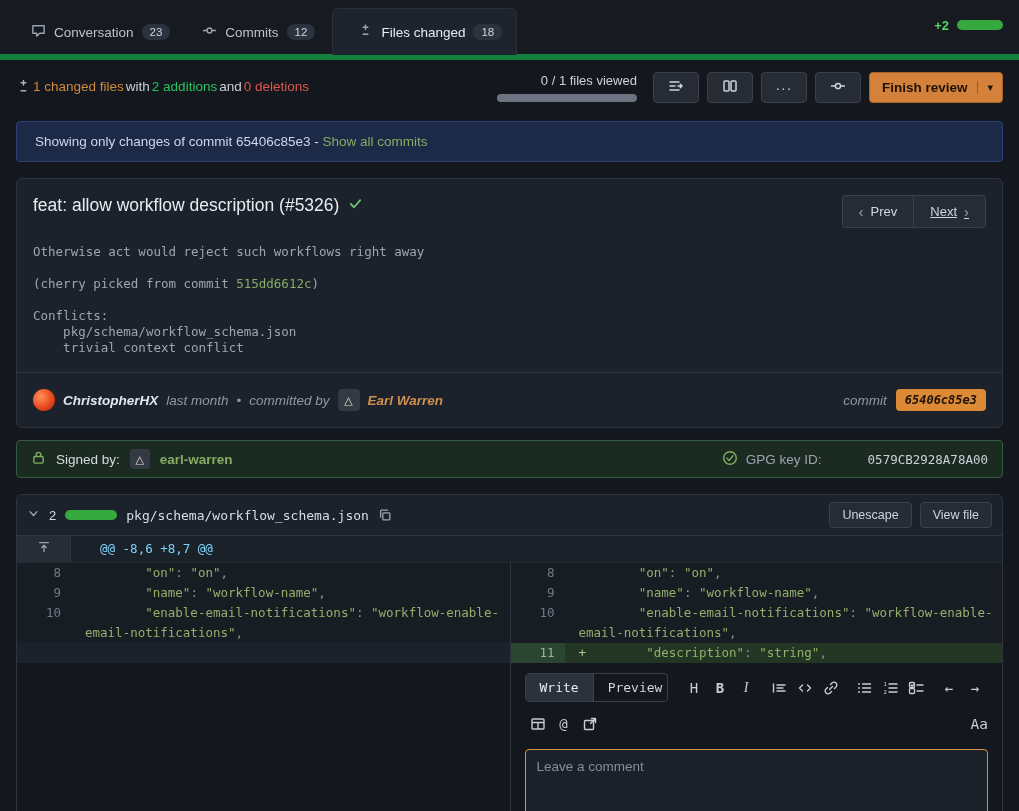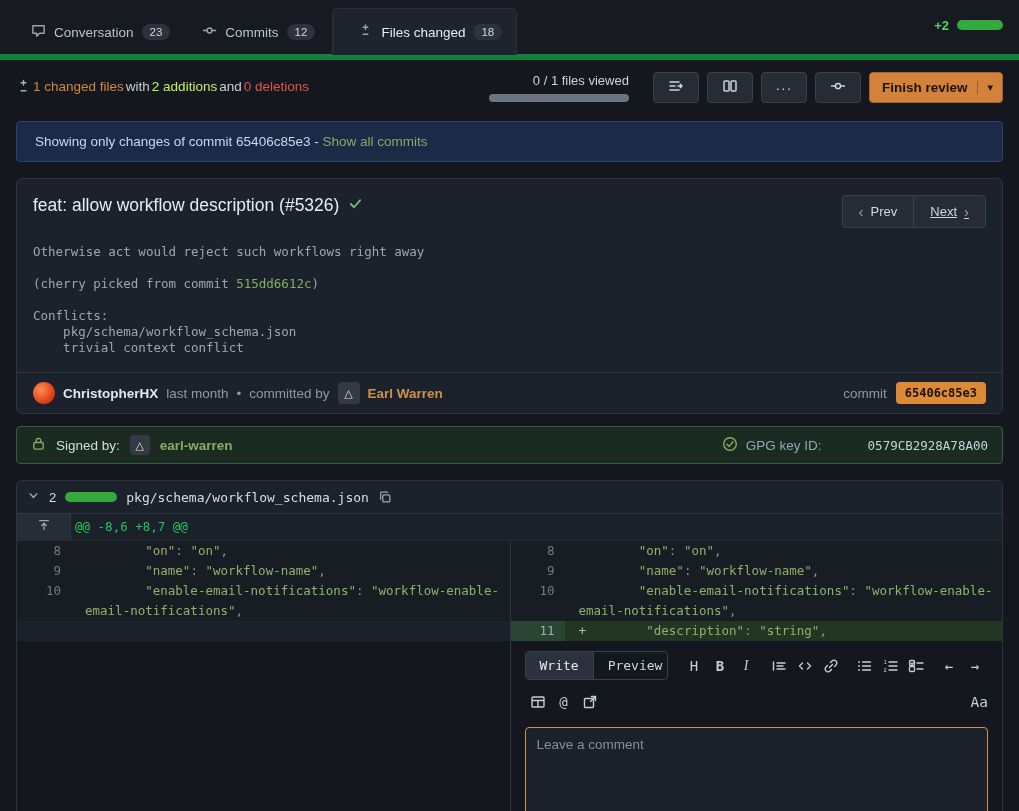--- a/index.html
+++ b/index.html
@@ -14,23 +14,23 @@
   .tab.active { background:#1e242e; border-color:#2b313b; color:#e7ecf1;padding-left:25px; }
   .badge { background:#2c333e; color:#cfd6de; font-size:11.5px; padding:2px 8px; border-radius:10px; }
   .diffstat { margin-left:auto; align-self:center; display:flex; align-items:center; gap:8px; margin-bottom:4px; }
   .added-count { color:#56d364; font-size:13px; font-weight:bold; }
   .stat-bar { width:46px; height:10px; border-radius:5px; background:#35a83e; display:inline-block; }
 
   
   .row2 { display:flex; align-items:center; padding:12px 16px 14px; gap:8px; }
   .summary { display:flex; align-items:flex-start; gap:2px; font-size:13.5px; color:#c7cfd8; }
   .summary svg { color:#aab3bd; }
-  .s-files { color:#cf8a3d; } .s-add { color:#bef264; } .s-del { color:#e0564c; }
+  .s-files { color:#cf8a3d; } .s-add { color:#22c55e; } .s-del { color:#e0564c; }
   .right-tools { margin-left:auto; display:flex; align-items:center; gap:8px; }
-  .viewed { display:flex; flex-direction:column; align-items:flex-end; gap:6px; margin-right:16px; }
+  .viewed { display:flex; flex-direction:column; align-items:flex-end; gap:6px; margin-right:8px; }
   .viewed-label { font-size:13px; color:#cdd4dc; }
   .progress-track { width:140px; height:8px; border-radius:4px; background:#6b7480; }
   .iconbtn { width:46px; height:31px; display:flex; align-items:center; justify-content:center; background:#262b34; border:1px solid #3a414d; border-radius:4px; color:#cdd4dc; cursor:pointer; font-size:14px; letter-spacing:1px; }
   .btn-finish { height:31px; display:flex; align-items:center; background:#d4823b; border:1px solid #a96527; border-radius:4px; color:#1f1305; font-size:13.5px; font-weight:bold; cursor:pointer; }
   .btn-finish .lbl { padding:0 10px 0 12px; }
   .btn-finish .caret { padding:0 9px; border-left:1px solid rgba(0,0,0,.28); font-size:11px; }
 
   
   .banner { margin:4px 16px 0; padding:12px 18px; background:#1c2947; border:1px solid #2c4175; border-radius:4px; font-size:13.5px; color:#ccd6f0; }
   .banner a { color:#87ab63; text-decoration:none; cursor:pointer; }
@@ -41,21 +41,21 @@
   .cb-title { font-size:17.5px; font-weight:500; color:#e7ecf1; display:flex; align-items:center; gap:9px; }
   .cb-title svg { color:#6cc070; }
   .prevnext { margin-left:auto; display:flex; }
   .pn-btn { display:flex; align-items:center; gap:7px; padding:7px 16px; background:#262b34; border:1px solid #3a414d; font-size:13px; color:#cfd6de; cursor:pointer; }
   .pn-btn:first-child { border-radius:4px 0 0 4px; border-right:none; }
   .pn-btn:last-child { border-radius:0 4px 4px 0;text-decoration:underline; }
   .pn-chev { font-size:15px; color:#9aa4b0; }
   .cb-body { padding:10px 16px 16px; font-family:"DejaVu Sans Mono",monospace; font-size:12.5px; line-height:16px; color:#9ba6b1; }
   .body-line { white-space:pre; }
   .hash-link { color:#87ab63; cursor:pointer; }
-  .cb-footer { border-top:1px solid #2e3541; padding:9px 16px; display:flex; align-items:center; gap:8px; font-size:13.5px; color:#8e98a4; }
+  .cb-footer { border-top:1px solid #2e3541; padding:16px 16px; display:flex; align-items:center; gap:8px; font-size:13.5px; color:#8e98a4;font-style:italic; }
   .avatar { width:22px; height:22px; border-radius:4px; display:inline-flex; align-items:center; justify-content:center; flex:0 0 auto; }
   .avatar.round { border-radius:50%; background:radial-gradient(circle at 35% 35%, #ff9055, #e8491f 55%, #a32405); }
   .avatar.tri { background:#343a44; color:#e8ded2; font-size:11px; }
   .author-name { color:#e1e7ee; font-weight:bold; cursor:pointer; }
   .committer-name { color:#cf8f4e; font-weight:bold; cursor:pointer; }
   .cb-footer .right { margin-left:auto; display:flex; align-items:center; gap:9px; }
   .sha-badge { background:#dd8a36; color:#1c1206; font-family:"DejaVu Sans Mono",monospace; font-size:12px; font-weight:bold; padding:4px 9px; border-radius:4px; cursor:pointer; }
 
   
   .signed { margin:12px 16px 0; padding:8px 14px; background:#1c2b21; border:1px solid #365c3f; border-radius:4px; display:flex; align-items:center; gap:10px; font-size:13.5px; color:#d6dce3; }
@@ -71,21 +71,21 @@
   .file-header svg { color:#9aa4b0; }
   .f-count { font-size:13px; color:#d5dce3; }
   .f-statbar { width:52px; height:10px; border-radius:5px; background:#35a83e; }
   .f-name { font-family:"DejaVu Sans Mono",monospace; font-size:13px; color:#d8dee5; }
   .copy-btn { cursor:pointer; display:flex; }
   .file-header .right { margin-left:auto; display:flex; gap:8px; }
   .sm-btn { background:#262b34; border:1px solid #3a414d; border-radius:4px; padding:5px 12px; font-size:12.5px; color:#cdd4dc; cursor:pointer; }
 
   .hunk-row { display:flex; background:#1b2129; border-bottom:1px solid #242b35; height:27px; }
   .expand-cell { flex:0 0 54px; background:#262d37; border-right:1px solid #2e3541; display:flex; align-items:center; justify-content:center; color:#9aa4b0; cursor:pointer; }
-  .hunk-text { font-family:"DejaVu Sans Mono",monospace; font-size:12.5px; color:#22c55e; line-height:26px; padding-left:4px; }
+  .hunk-text { font-family:"DejaVu Sans Mono",monospace; font-size:12.5px; color:#7dd3fc; line-height:26px; padding-left:29px; }
 
   .diff-row { display:flex; background:#181d24; font-family:"DejaVu Sans Mono",monospace; font-size:12.5px; line-height:20px; min-height:20px; }
   .half { flex:1 1 50%; display:flex; min-width:0; }
   .half.right { border-left:1px solid #2e3541; }
   .cell-num { flex:0 0 54px; text-align:right; padding-right:10px; color:#717b87; cursor:pointer; }
   .cell-code { flex:1; min-width:0; padding:0 8px 0 14px; white-space:pre-wrap; overflow-wrap:break-word; color:#8b939c; }
   .c-str { color:#92b06a; }
   .c-pun { color:#8b939c; }
   .cell-num.add { background:#2b4533; color:#9cb594; }
   .cell-code.add { background:#223623; }
@@ -263,20 +263,24 @@
           </svg></span>
       <span class="f-count">2</span>
       <span class="f-statbar"></span>
       <span class="f-name">pkg/schema/workflow_schema.json</span>
       <span class="copy-btn">
           <svg width="14" height="14" viewBox="0 0 16 16" fill="none" stroke="#9aa4b0" stroke-width="1.5" stroke-linecap="round" stroke-linejoin="round">
             <rect x="5.5" y="5.5" width="8" height="8" rx="1"></rect>
             <path d="M3 10.5v-7a1 1 0 0 1 1-1h7"></path>
           </svg>
         </span>
+      <span class="right">
+        <span class="sm-btn">Unescape</span>
+        <span class="sm-btn">View file</span>
+      </span>
     </div>
 
     <div class="hunk-row">
       <div class="expand-cell">
         <span><svg width="14" height="14" viewBox="0 0 16 16" fill="none" stroke="currentColor" stroke-width="1.5" stroke-linecap="round" stroke-linejoin="round">
               <path d="M3 3h10M8 13V6M5.5 8.5 8 6l2.5 2.5"></path>
             </svg></span>
       </div>
       <div class="hunk-text">@@ -8,6 +8,7 @@</div>
     </div>

